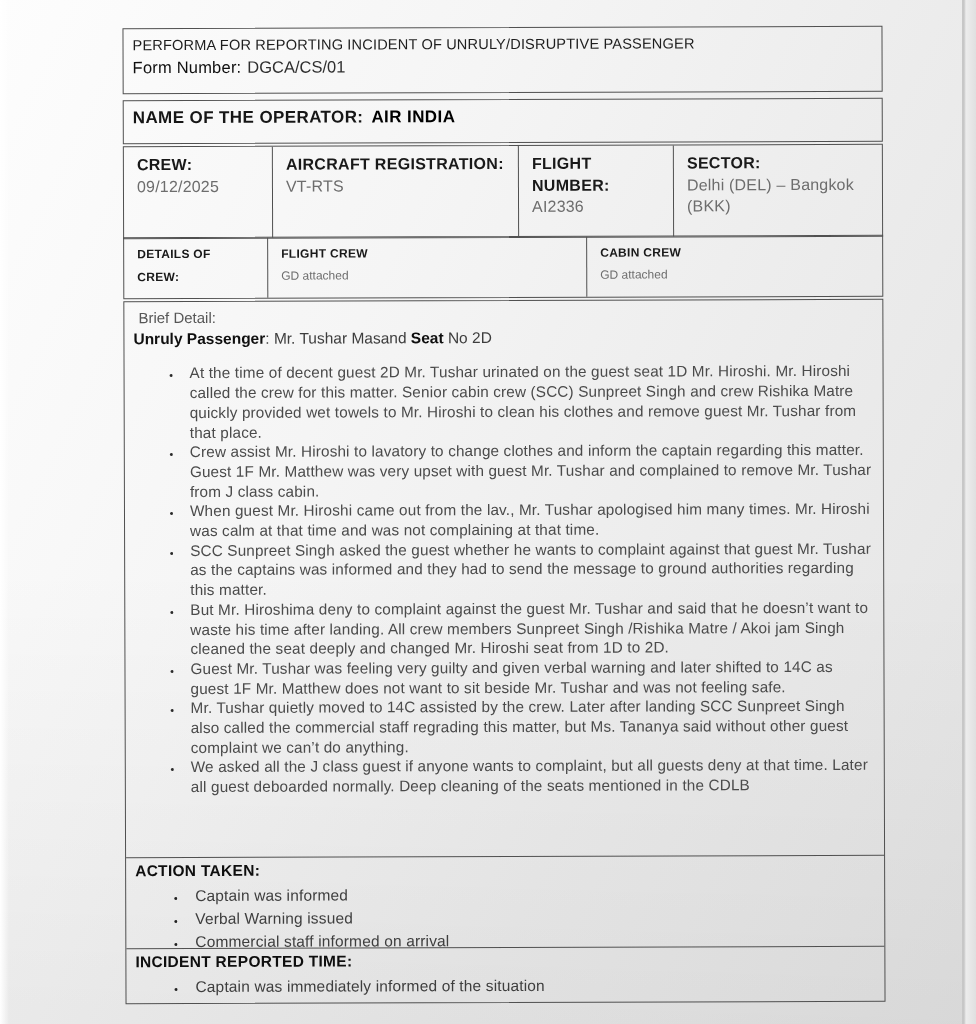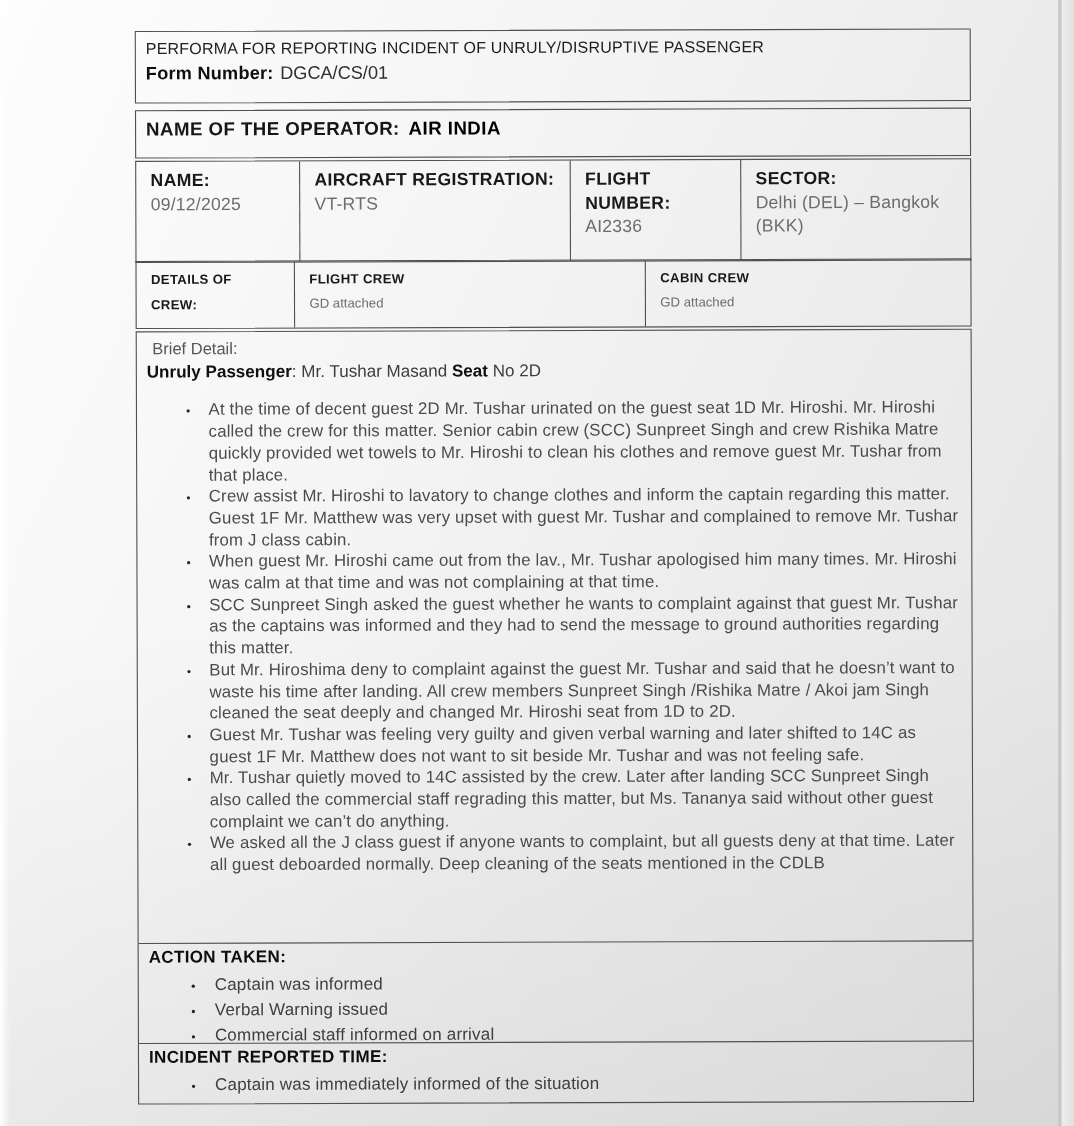--- a/index.html
+++ b/index.html
@@ -30,21 +30,21 @@
     color:#222;
   }
   .box{
     box-sizing:border-box;border:1.6px solid #505050;background:transparent;
   }
 
   
   .title-box{height:66px;padding:7px 9px 0 9px;margin-bottom:6px;}
   .form-title{font-size:14.6px;letter-spacing:0.15px;color:#1e1e1e;line-height:18px;}
   .form-number-line{margin-top:3px;font-size:16.5px;line-height:21px;}
-  .form-number-label{font-weight:bold;color:#0f0f0f;letter-spacing:0.2px;}
+  .form-number-label{font-weight:normal;color:#0f0f0f;letter-spacing:0.2px;}
   .form-number-value{color:#2e2e2e;margin-left:6px;}
 
   
   .operator-box{height:44px;padding:6px 9px 0 9px;margin-bottom:2px;font-size:17px;line-height:22px;}
   .operator-label{font-weight:bold;color:#161616;letter-spacing:0.4px;}
   .operator-value{font-weight:bold;color:#000;margin-left:8px;letter-spacing:0.4px;text-align:right;}
 
   
   .fi-grid{height:93px;display:grid;grid-template-columns:148px 246px 155px 1fr;}
   .fi-cell{box-sizing:border-box;padding:7px 12px 0 13px;}
@@ -95,21 +95,21 @@
         <span class="form-number-label">Form Number:</span><span class="form-number-value">DGCA/CS/01</span>
       </div>
     </div>
 
     <div class="box operator-box">
       <span class="operator-label">NAME OF THE OPERATOR:</span><span class="operator-value">AIR INDIA</span>
     </div>
 
     <div class="box fi-grid">
       <div class="fi-cell">
-        <div class="fi-label">NAME:</div>
+        <div class="fi-label">CREW:</div>
         <div class="fi-value">09/12/2025</div>
       </div>
       <div class="fi-cell">
         <div class="fi-label">AIRCRAFT REGISTRATION:</div>
         <div class="fi-value">VT-RTS</div>
       </div>
       <div class="fi-cell">
         <div class="fi-label">FLIGHT NUMBER:</div>
         <div class="fi-value">AI2336</div>
       </div>

